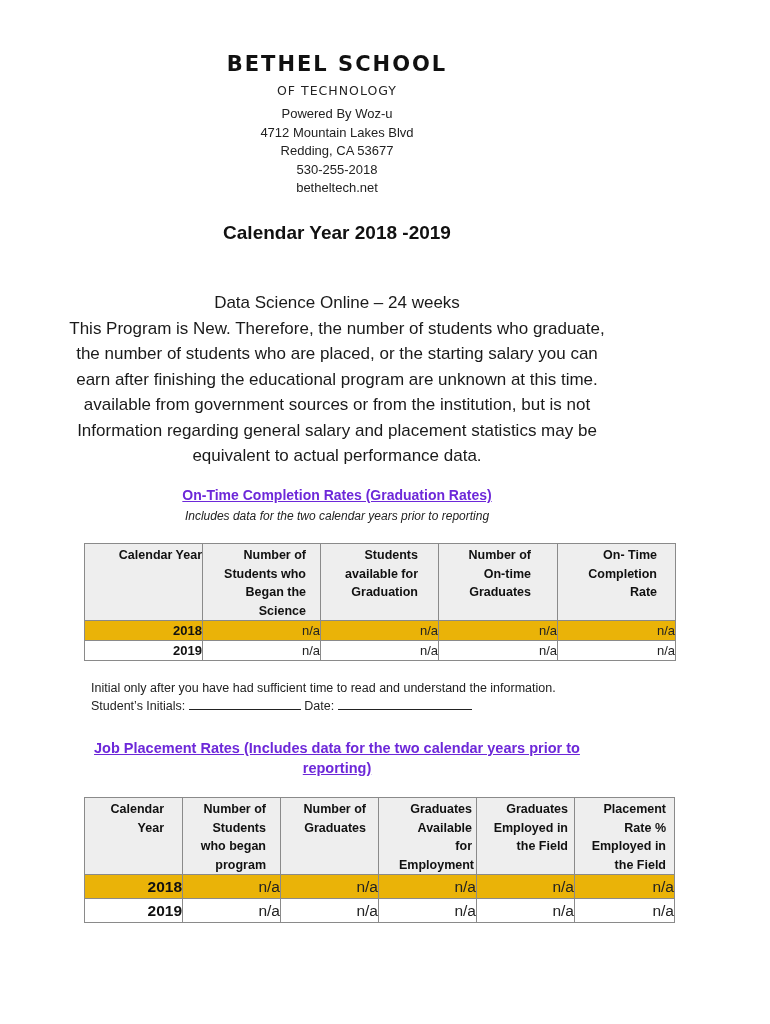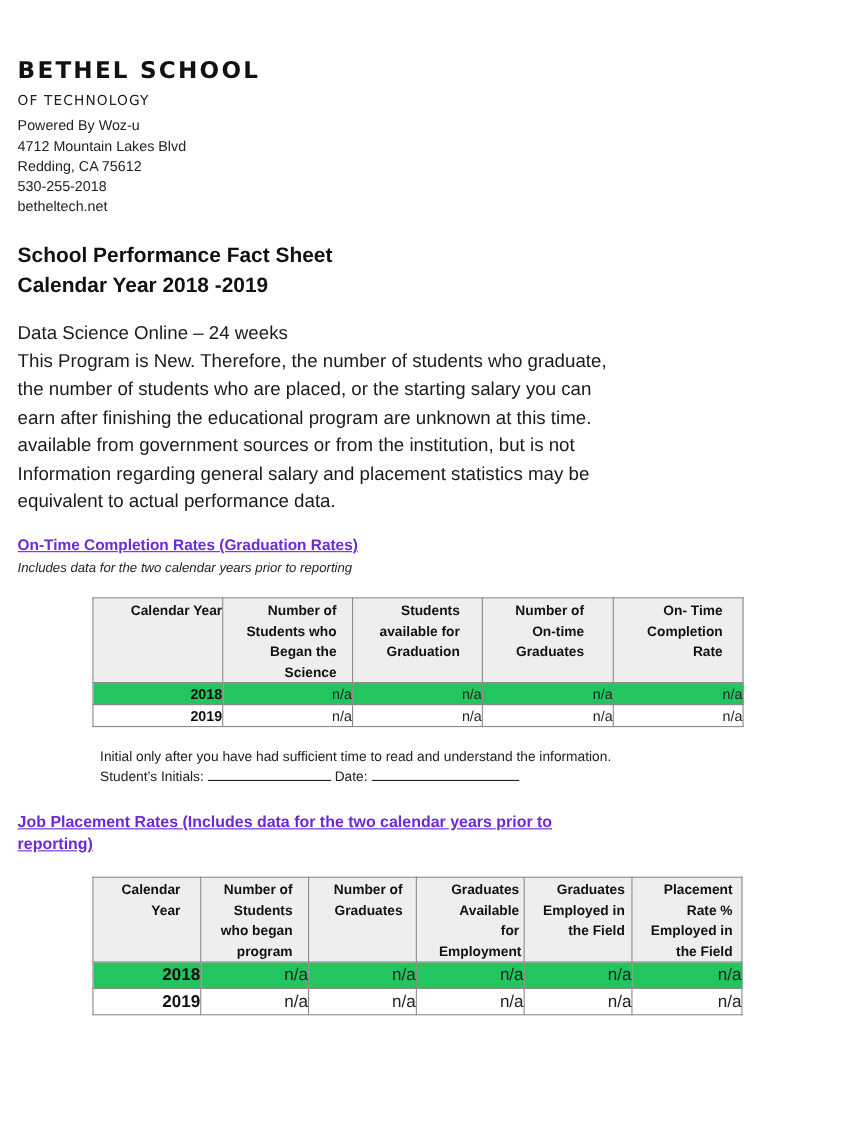--- a/index.html
+++ b/index.html
@@ -1,59 +1,58 @@
 <!DOCTYPE html>
 <html><head>
 <meta charset="utf-8">
 <style>
   html, body { margin: 0; padding: 0; background: #ffffff; }
   body { width: 770px; height: 1024px; position: relative; overflow: hidden;
          font-family: "Liberation Sans", sans-serif; color: #111; }
   .abs { position: absolute; }
-  .center { left: 16px; width: 666px; }
+  .center { left: 4px; width: 666px; text-align: center; }
   .logo-main { top: 52px; font-family: "DejaVu Sans", sans-serif; font-weight: bold;
                font-size: 21px; letter-spacing: 2px; color: #111; }
   .logo-sub { top: 83px; font-family: "DejaVu Sans", sans-serif; font-size: 12.5px;
               letter-spacing: 1px; color: #222; }
   .addr { font-size: 13px; line-height: 18.5px; color: #222; top: 105px; }
   .title { top: 219px; font-size: 19px; font-weight: bold; line-height: 27px; color: #111; }
   .intro { top: 290px; font-size: 17px; line-height: 25.5px; color: #1a1a1a; }
   .sec-title { font-size: 14px; font-weight: bold; text-decoration: underline; color: #6d28d9; }
   .sec-sub { font-size: 12px; font-style: italic; color: #222; }
   table { border-collapse: collapse; position: absolute; table-layout: fixed; }
   td, th { border: 1px solid #8a8a8a; text-align: right; padding: 0; }
   th { background: #eeeeee; font-weight: bold; font-size: 12.5px; line-height: 18.5px;
        vertical-align: top; padding-top: 2px; color: #111; }
-  tr.row-a td { background: #22c55e; margin-left: 12px; }
+  tr.row-a td { background: #eab308; margin-left: 12px; }
   td { font-size: 13px; color: #222; }
   td.year { font-weight: bold; color: #111; }
   #t1 { left: 84px; top: 543px; width: 591px; }
   #t1 tr.data td { height: 19px; }
   #t2 { left: 84px; top: 797px; width: 590px; }
   #t2 th { font-size: 12.5px; }
   #t2 tr.data td { height: 23px; font-size: 15.5px; }
   .initials { left: 91px; top: 679px; font-size: 12.5px; color: #222; line-height: 18px; }
   .blank { display: inline-block; border-bottom: 1px solid #222; height: 12px; vertical-align: baseline; }
 </style>
 </head>
 <body>
 
 <div class="abs center logo-main">BETHEL SCHOOL</div>
 <div class="abs center logo-sub">OF TECHNOLOGY</div>
 
 <div class="abs center addr">
   <div>Powered By Woz-u</div>
   <div>4712 Mountain Lakes Blvd</div>
-  <div>Redding, CA 75612</div>
+  <div>Redding, CA 53677</div>
   <div>530-255-2018</div>
   <div>betheltech.net</div>
 </div>
 
 <div class="abs center title">
-  <div>School Performance Fact Sheet</div>
   <div>Calendar Year 2018 -2019</div>
 </div>
 
 <div class="abs center intro">
   <div>Data Science Online – 24 weeks</div>
   <div>This Program is New.  Therefore, the number of students who graduate,</div>
   <div>the number of students who are placed, or the starting salary you can</div>
   <div>earn after finishing the educational program are unknown at this time.</div>
   <div>available from government sources or from the institution, but is not</div>
   <div>Information regarding general salary and placement statistics may be</div>

